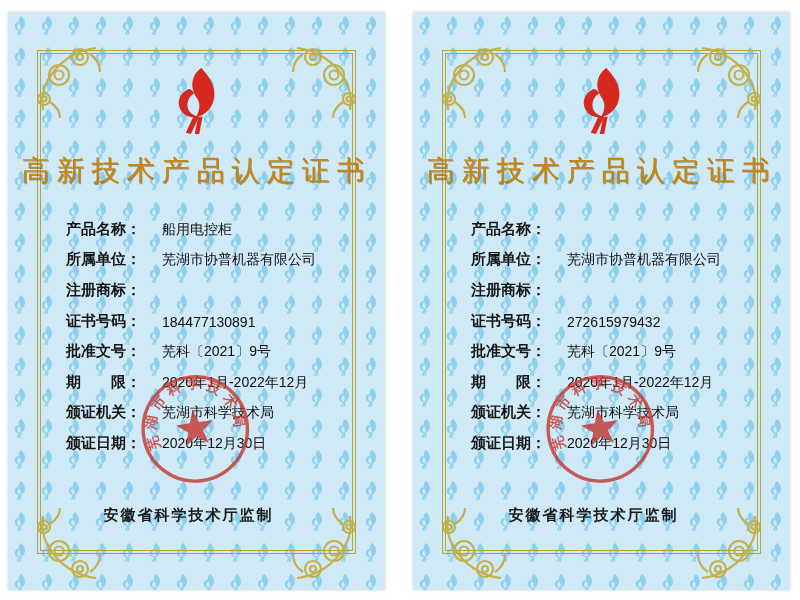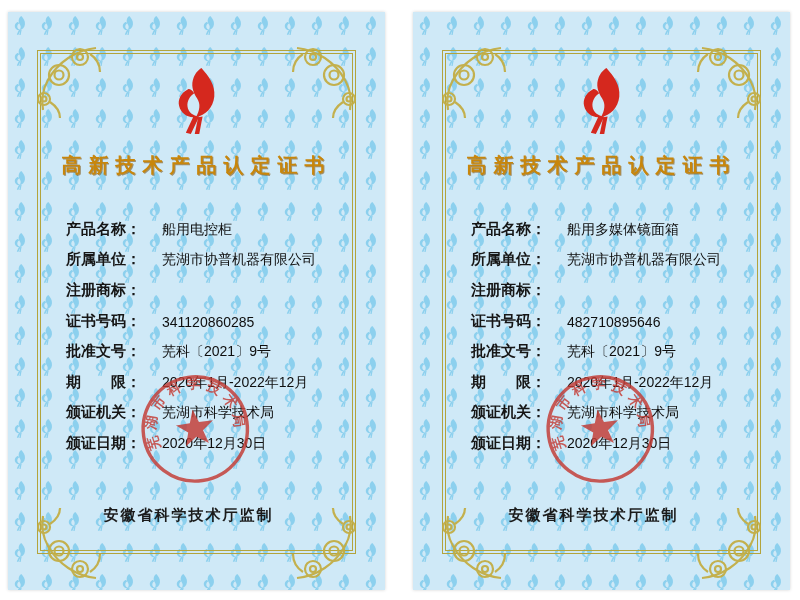--- a/index.html
+++ b/index.html
@@ -19,21 +19,21 @@
 
   .ornament{position:absolute;width:76px;height:76px;z-index:2;opacity:.95;}
   .orn-tl{left:22px;top:30px;}
   .orn-tr{right:22px;top:30px;transform:scaleX(-1);}
   .orn-bl{left:22px;top:496px;transform:scaleY(-1);}
   .orn-br{right:22px;top:496px;transform:scale(-1,-1);}
 
   .logo{position:absolute;left:50%;top:56px;transform:translateX(-50%);z-index:3;}
 
   .title{position:absolute;left:0;right:0;top:140px;text-align:center;z-index:3;
-         font-size:20px;font-weight:bold;color:#c8860b;letter-spacing:7px;
+         font-size:28px;font-weight:normal;color:#c8860b;letter-spacing:7px;
          text-shadow:1px 1px 0 rgba(120,72,0,.55);white-space:nowrap;}
 
   .fields{position:absolute;left:58px;right:28px;top:202px;z-index:3;}
   .row{height:30.6px;display:flex;align-items:center;}
   .lab{font-weight:bold;font-size:15px;color:#161616;white-space:pre;flex:0 0 auto;}
   .val{font-size:14px;color:#0e0e0e;margin-left:21px;padding-top:1px;white-space:nowrap;}
 
   .seal{position:absolute;left:128px;top:356px;z-index:4;opacity:.82;
         transform:rotate(-8deg);}
 
@@ -134,21 +134,21 @@
       <div class="row">
         <span class="lab">所属单位：</span>
         <span class="val">芜湖市协普机器有限公司</span>
       </div>
       <div class="row">
         <span class="lab">注册商标：</span>
         <span class="val"></span>
       </div>
       <div class="row">
         <span class="lab">证书号码：</span>
-        <span class="val">341120860285</span>
+        <span class="val">184477130891</span>
       </div>
       <div class="row">
         <span class="lab">批准文号：</span>
         <span class="val">芜科〔2021〕9号</span>
       </div>
       <div class="row">
         <span class="lab">期　　限：</span>
         <span class="val">2020年1月-2022年12月</span>
       </div>
       <div class="row">
@@ -252,33 +252,32 @@
         <path d="M34,38 C22,44 15,56 18,68 C21,80 31,88 43,88 L30,116 L39,118 L54,87 C43,86 34,79 33,69 C32,59 37,50 45,45 C41,40 37,37 34,38 Z"></path>
         <path d="M52,88 L46,118 L54,118 L60,87 Z"></path>
       </g>
     </svg>
 
     <div class="title">高新技术产品认定证书</div>
 
     <div class="fields">
       <div class="row">
         <span class="lab">产品名称：</span>
-        <span class="val">船用多媒体镜面箱</span>
       </div>
       <div class="row">
         <span class="lab">所属单位：</span>
         <span class="val">芜湖市协普机器有限公司</span>
       </div>
       <div class="row">
         <span class="lab">注册商标：</span>
         <span class="val"></span>
       </div>
       <div class="row">
         <span class="lab">证书号码：</span>
-        <span class="val">482710895646</span>
+        <span class="val">272615979432</span>
       </div>
       <div class="row">
         <span class="lab">批准文号：</span>
         <span class="val">芜科〔2021〕9号</span>
       </div>
       <div class="row">
         <span class="lab">期　　限：</span>
         <span class="val">2020年1月-2022年12月</span>
       </div>
       <div class="row">

